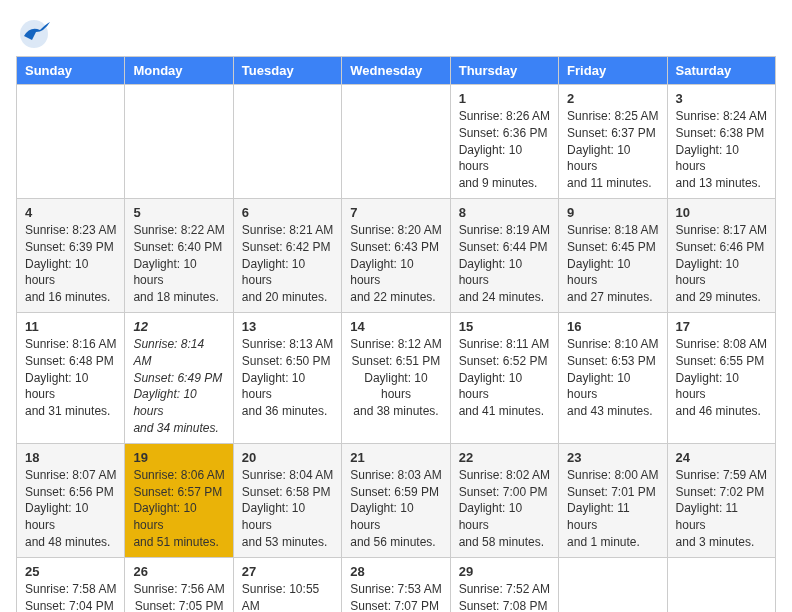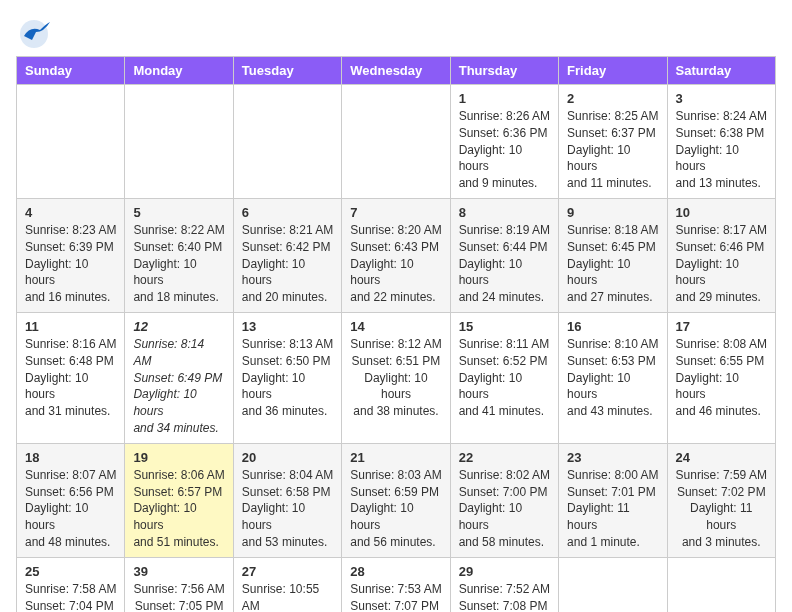--- a/index.html
+++ b/index.html
@@ -64,21 +64,21 @@
       color: #333;
     }
     tr:nth-child(odd) td {
       background: #fff;
     }
     tr:nth-child(even) td {
       background: #f5f5f5;
     }
     
     tr:first-child th {
-      background: #8b5cf6;
+      background: #3b82f6;
     }
     .empty-cell {
       background: #fff !important;
     }
     .logo-container {
       display: flex;
       align-items: center;
       gap: 2px;
     }
     .logo-text {
@@ -253,21 +253,21 @@
         </td>
       </tr>
       <tr>
         <td style="background: rgb(245, 245, 245);">
           <span class="date-num">18</span>
           <div class="cell-info" style="white-space: pre-line;">Sunrise: 8:07 AM
 Sunset: 6:56 PM
 Daylight: 10 hours
 and 48 minutes.</div>
         </td>
-        <td style="background: #fef9c3;">
+        <td style="background: #eab308;">
           <span class="date-num">19</span>
           <div class="cell-info" style="white-space: pre-line;">Sunrise: 8:06 AM
 Sunset: 6:57 PM
 Daylight: 10 hours
 and 51 minutes.</div>
         </td>
         <td style="background: rgb(245, 245, 245); margin-top: 12px;">
           <span class="date-num">20</span>
           <div class="cell-info" style="white-space: pre-line;">Sunrise: 8:04 AM
 Sunset: 6:58 PM
@@ -290,36 +290,36 @@
         </td>
         <td style="background: rgb(245, 245, 245);">
           <span class="date-num">23</span>
           <div class="cell-info" style="white-space: pre-line;">Sunrise: 8:00 AM
 Sunset: 7:01 PM
 Daylight: 11 hours
 and 1 minute.</div>
         </td>
         <td style="background: rgb(245, 245, 245);">
           <span class="date-num">24</span>
-          <div class="cell-info" style="white-space: pre-line; text-align: center;">Sunrise: 7:59 AM
+          <div class="cell-info" style="white-space: pre-line;">Sunrise: 7:59 AM
 Sunset: 7:02 PM
 Daylight: 11 hours
 and 3 minutes.</div>
         </td>
       </tr>
       <tr>
         <td style="background: rgb(255, 255, 255);">
           <span class="date-num">25</span>
           <div class="cell-info" style="white-space: pre-line;">Sunrise: 7:58 AM
 Sunset: 7:04 PM
 Daylight: 11 hours
 and 6 minutes.</div>
         </td>
         <td style="background: rgb(255, 255, 255);">
-          <span class="date-num">39</span>
+          <span class="date-num">26</span>
           <div class="cell-info" style="white-space: pre-line; text-align: center;">Sunrise: 7:56 AM
 Sunset: 7:05 PM
 Daylight: 11 hours
 and 8 minutes.</div>
         </td>
         <td style="background: rgb(255, 255, 255);">
           <span class="date-num">27</span>
           <div class="cell-info" style="white-space: pre-line;">Sunrise: 10:55 AM
 Sunset: 7:06 PM
 Daylight: 11 hours

